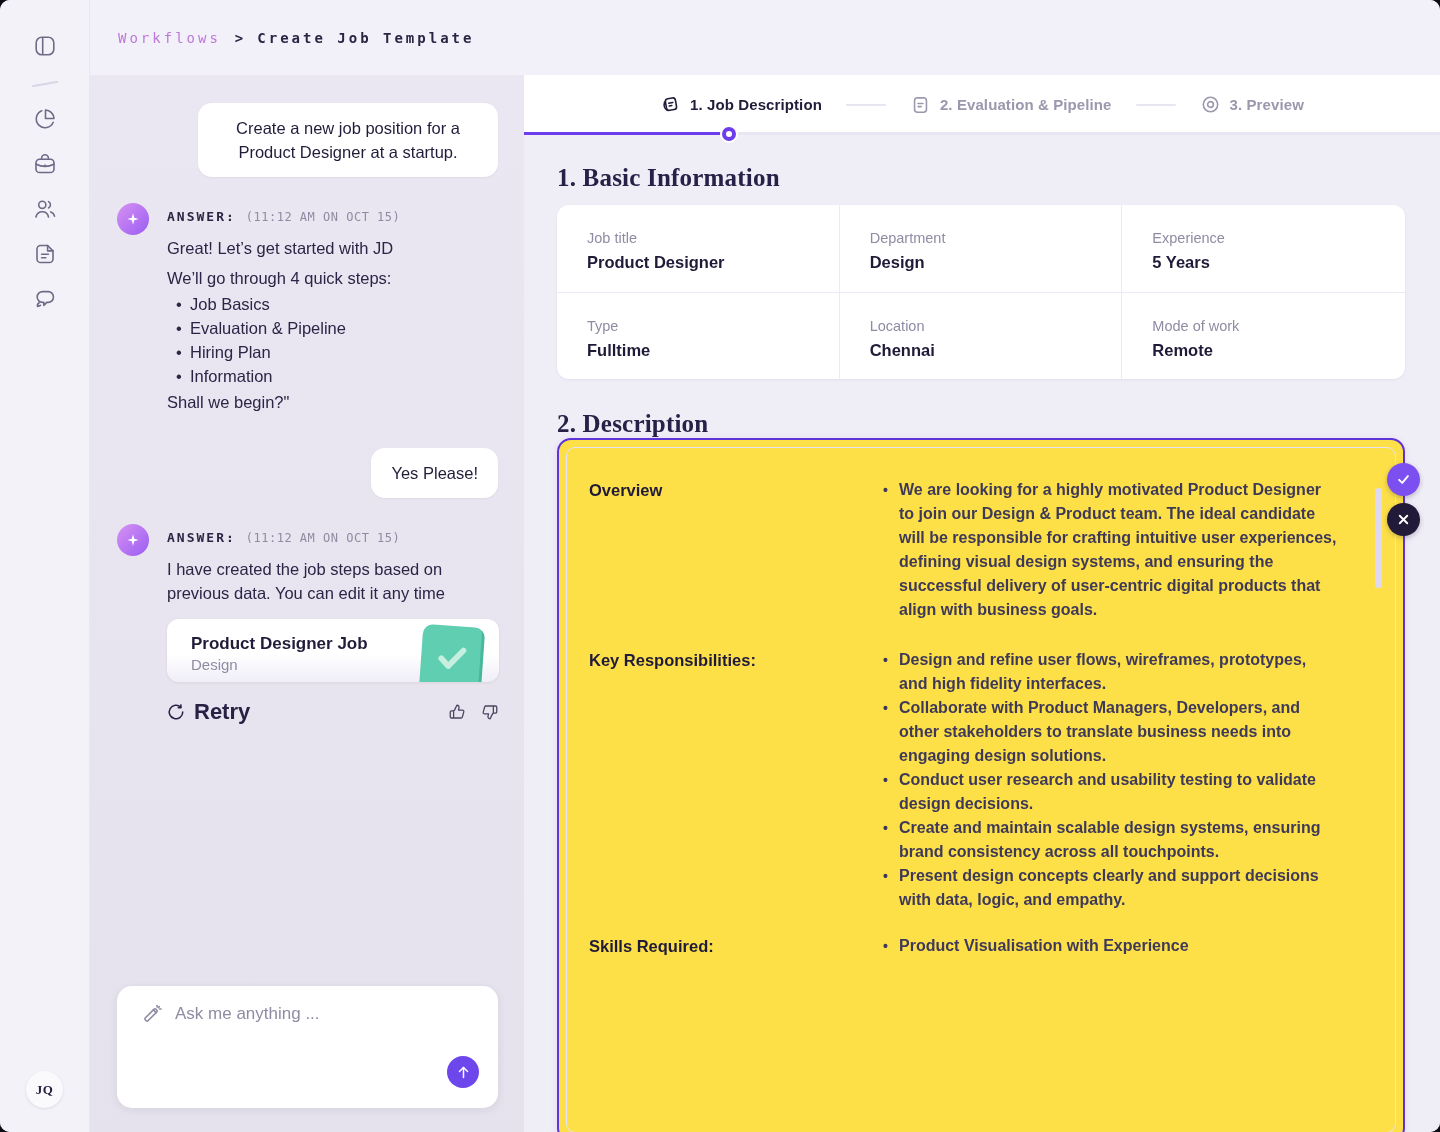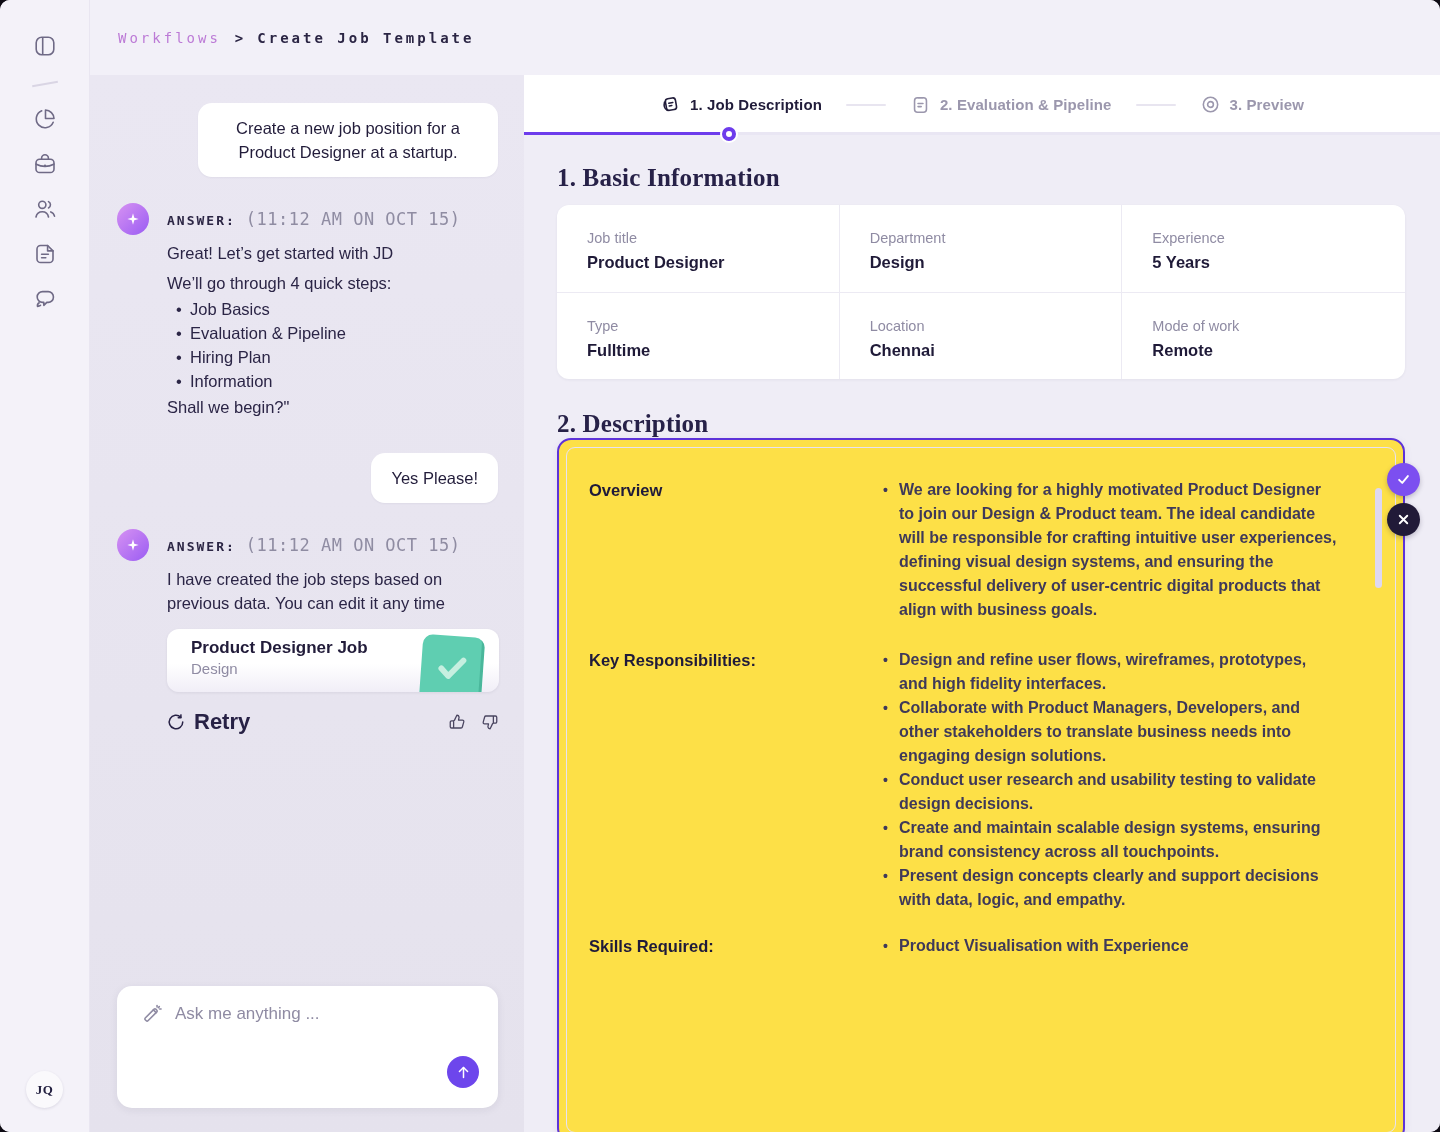--- a/index.html
+++ b/index.html
@@ -26,27 +26,27 @@
   .chat { width:434px; flex:none; background:linear-gradient(180deg,#eae7f2 0%, #e5e2ed 100%); display:flex; flex-direction:column; padding:28px 26px 24px 27px; overflow:hidden; }
   .bubble { align-self:flex-end; background:#fff; border-radius:14px; padding:13px 20px; font-size:16.5px; line-height:24px; color:#221c3a; text-align:center; max-width:300px; box-shadow:0 1px 2px rgba(40,32,70,.05); }
   .bubble.b1 { margin-bottom:26px; }
   .bubble.b2 { margin-bottom:26px; }
   .ai-msg { display:flex; gap:18px; margin-bottom:28px; }
   .ai-avatar { width:32px; height:32px; flex:none; border-radius:50%; background:linear-gradient(135deg,#d792f2 0%, #9a5cf3 100%); display:flex; align-items:center; justify-content:center; }
   .ai-avatar svg { width:16px; height:16px; }
   .ai-content { flex:1; min-width:0; }
   .ai-head { display:flex; align-items:baseline; gap:10px; font-family:"DejaVu Sans Mono", monospace; margin:6px 0 12px; }
   .ai-label { font-size:13px; font-weight:bold; letter-spacing:2px; color:#2b2544; }
-  .ai-time { font-size:17px; letter-spacing:.5px; color:#8f8ca2; }
+  .ai-time { font-size:12px; letter-spacing:.5px; color:#8f8ca2; }
   .ai-text { font-size:16.5px; line-height:24px; color:#2b2546; }
   .ai-text p { margin-bottom:6px; }
   .ai-bullets { list-style:none; margin:2px 0 2px; }
   .ai-bullets li { padding-left:23px; position:relative; line-height:24px; }
   .ai-bullets li::before { content:"•"; position:absolute; left:9px; }
-  .job-card { margin-top:14px; position:relative; width:332px; height:63px; border-radius:12px; background:linear-gradient(180deg,#ffffff 55%, #f1eef7 100%); box-shadow:0 1px 3px rgba(40,32,70,.08); overflow:hidden; padding:8px 16px 0 24px; cursor:pointer; }
+  .job-card { margin-top:14px; position:relative; width:332px; height:63px; border-radius:12px; background:linear-gradient(180deg,#ffffff 55%, #f1eef7 100%); box-shadow:0 1px 3px rgba(40,32,70,.08); overflow:hidden; padding:14px 16px 0 24px; cursor:pointer; }
   .job-card-title { font-size:17px; font-weight:bold; color:#221c3a; line-height:22px; }
   .job-card-sub { font-size:15px; color:#8f8ba3; line-height:20px; }
   .sticker { position:absolute; top:7px; right:16px; width:62px; height:68px; border-radius:10px; background:#5fceb1; transform:rotate(4deg); box-shadow:inset -3px -4px 0 rgba(38,140,115,.35); display:flex; align-items:center; justify-content:center; }
   .sticker svg { width:40px; height:40px; margin-top:-4px; }
   .msg-actions { display:flex; align-items:center; margin-top:17px; width:332px; }
   .retry-btn { display:flex; align-items:center; gap:9px; font-size:22px; font-weight:bold; color:#272145; cursor:pointer; }
   .retry-btn svg { width:18px; height:18px; }
   .thumbs { margin-left:auto; display:flex; gap:15px; color:#4a4560; }
   .thumbs svg { width:18px; height:18px; cursor:pointer; }
   .chat-input { margin-top:auto; position:relative; background:#fff; border-radius:15px; height:122px; box-shadow:0 2px 8px rgba(40,32,70,.08); padding:17px 18px 0 24px; }

